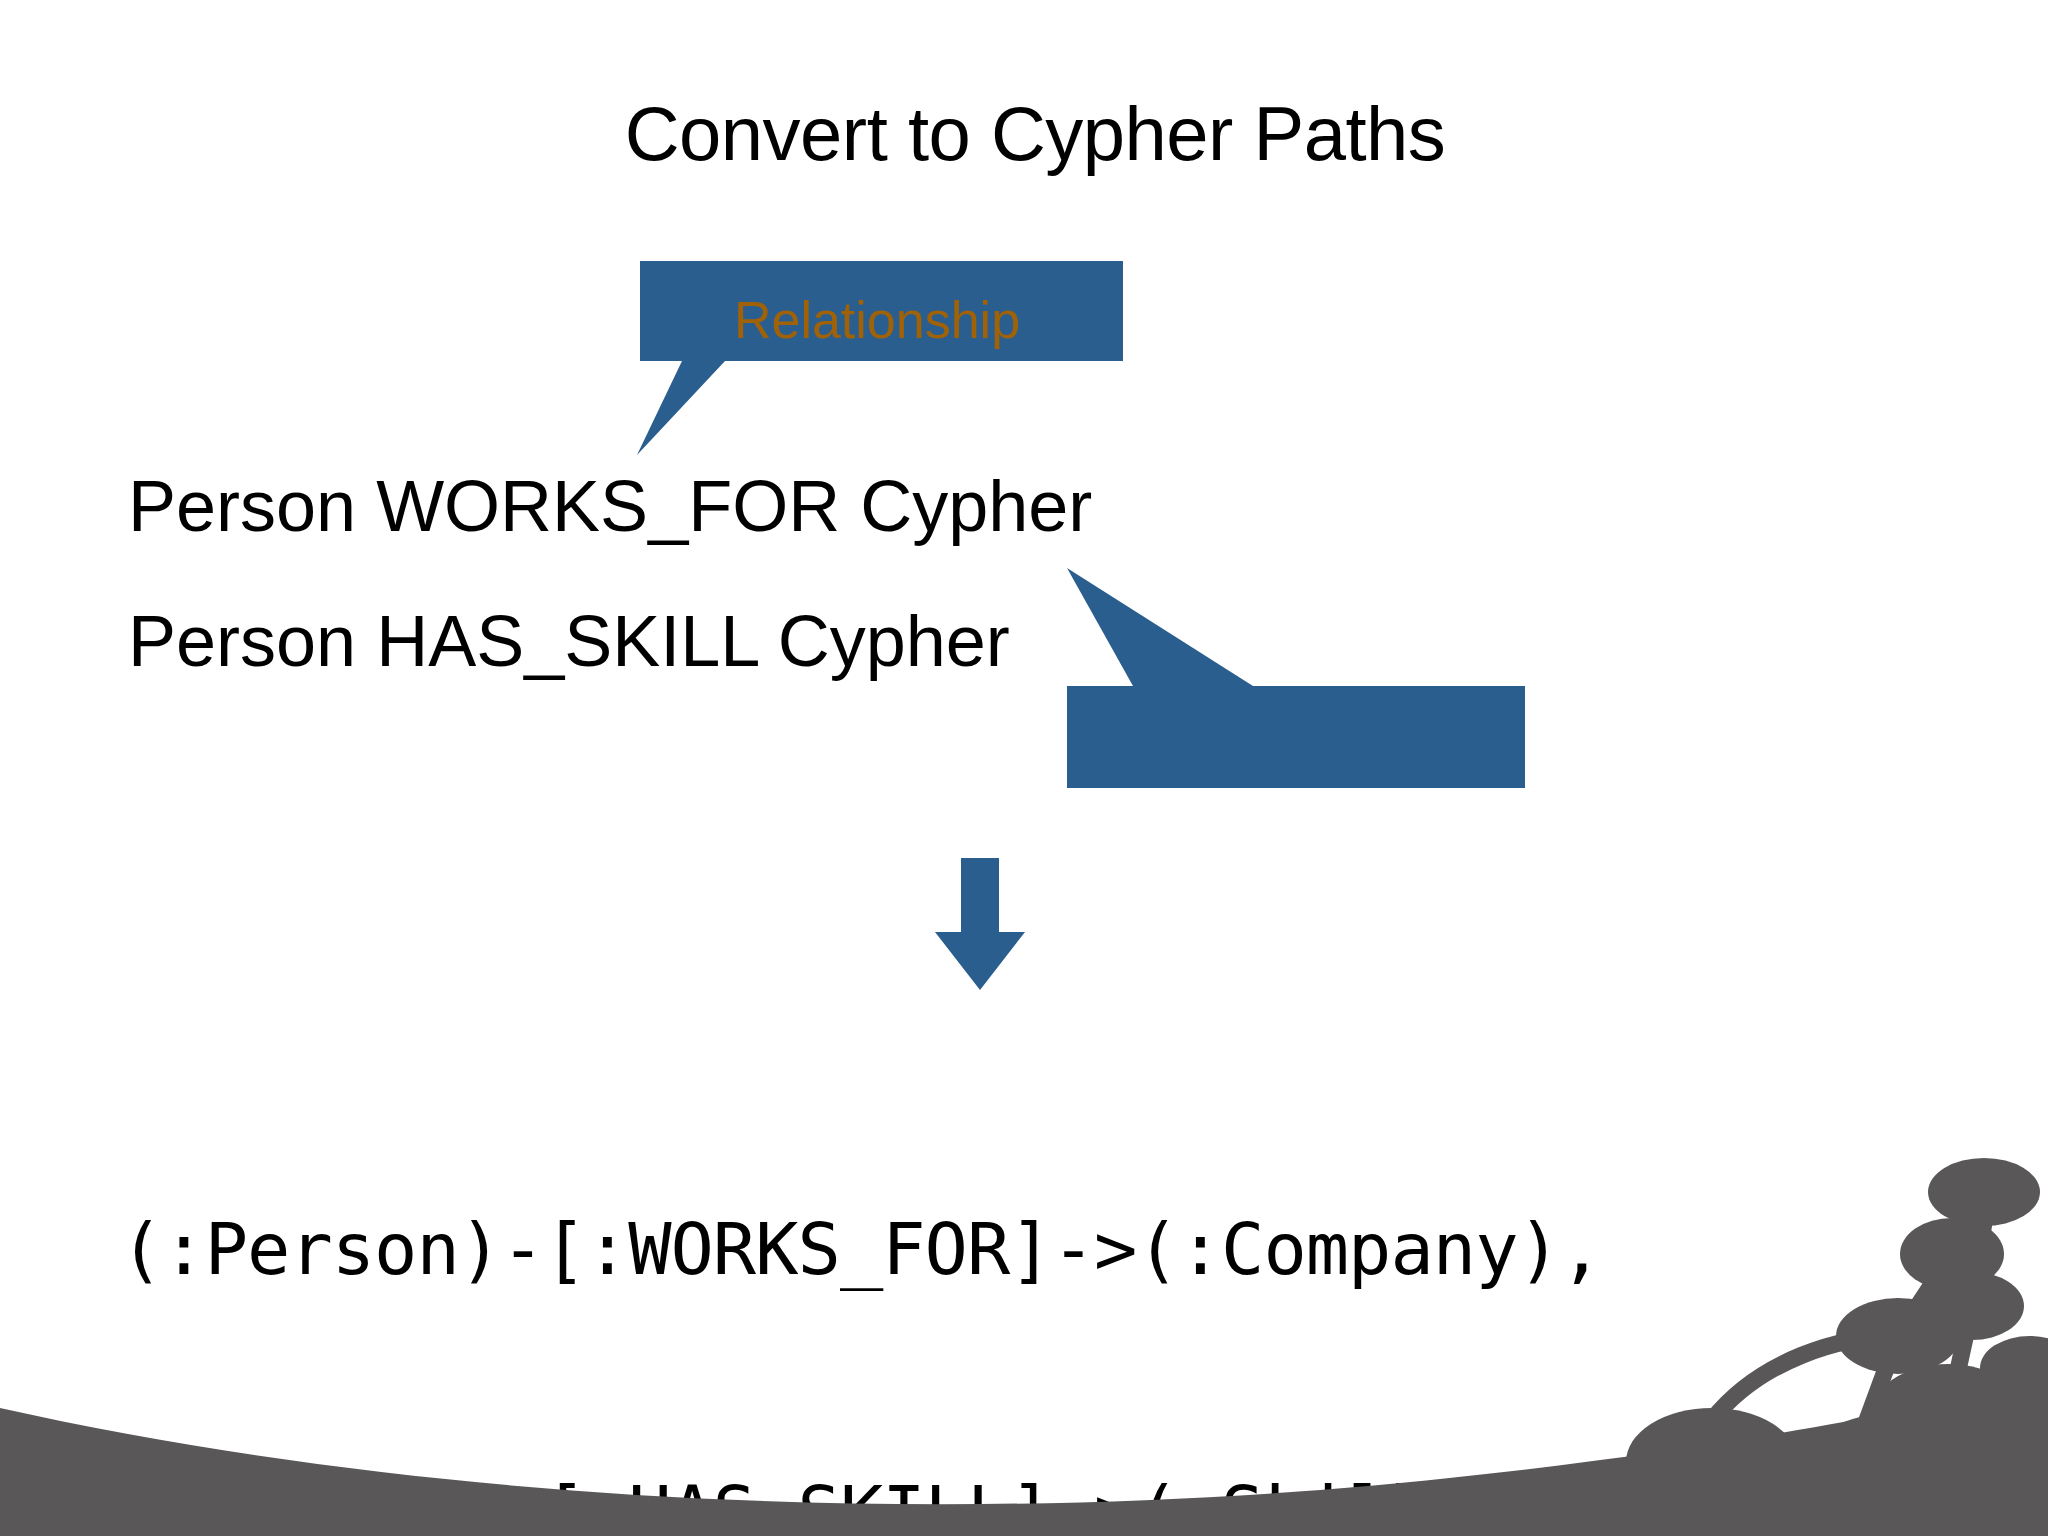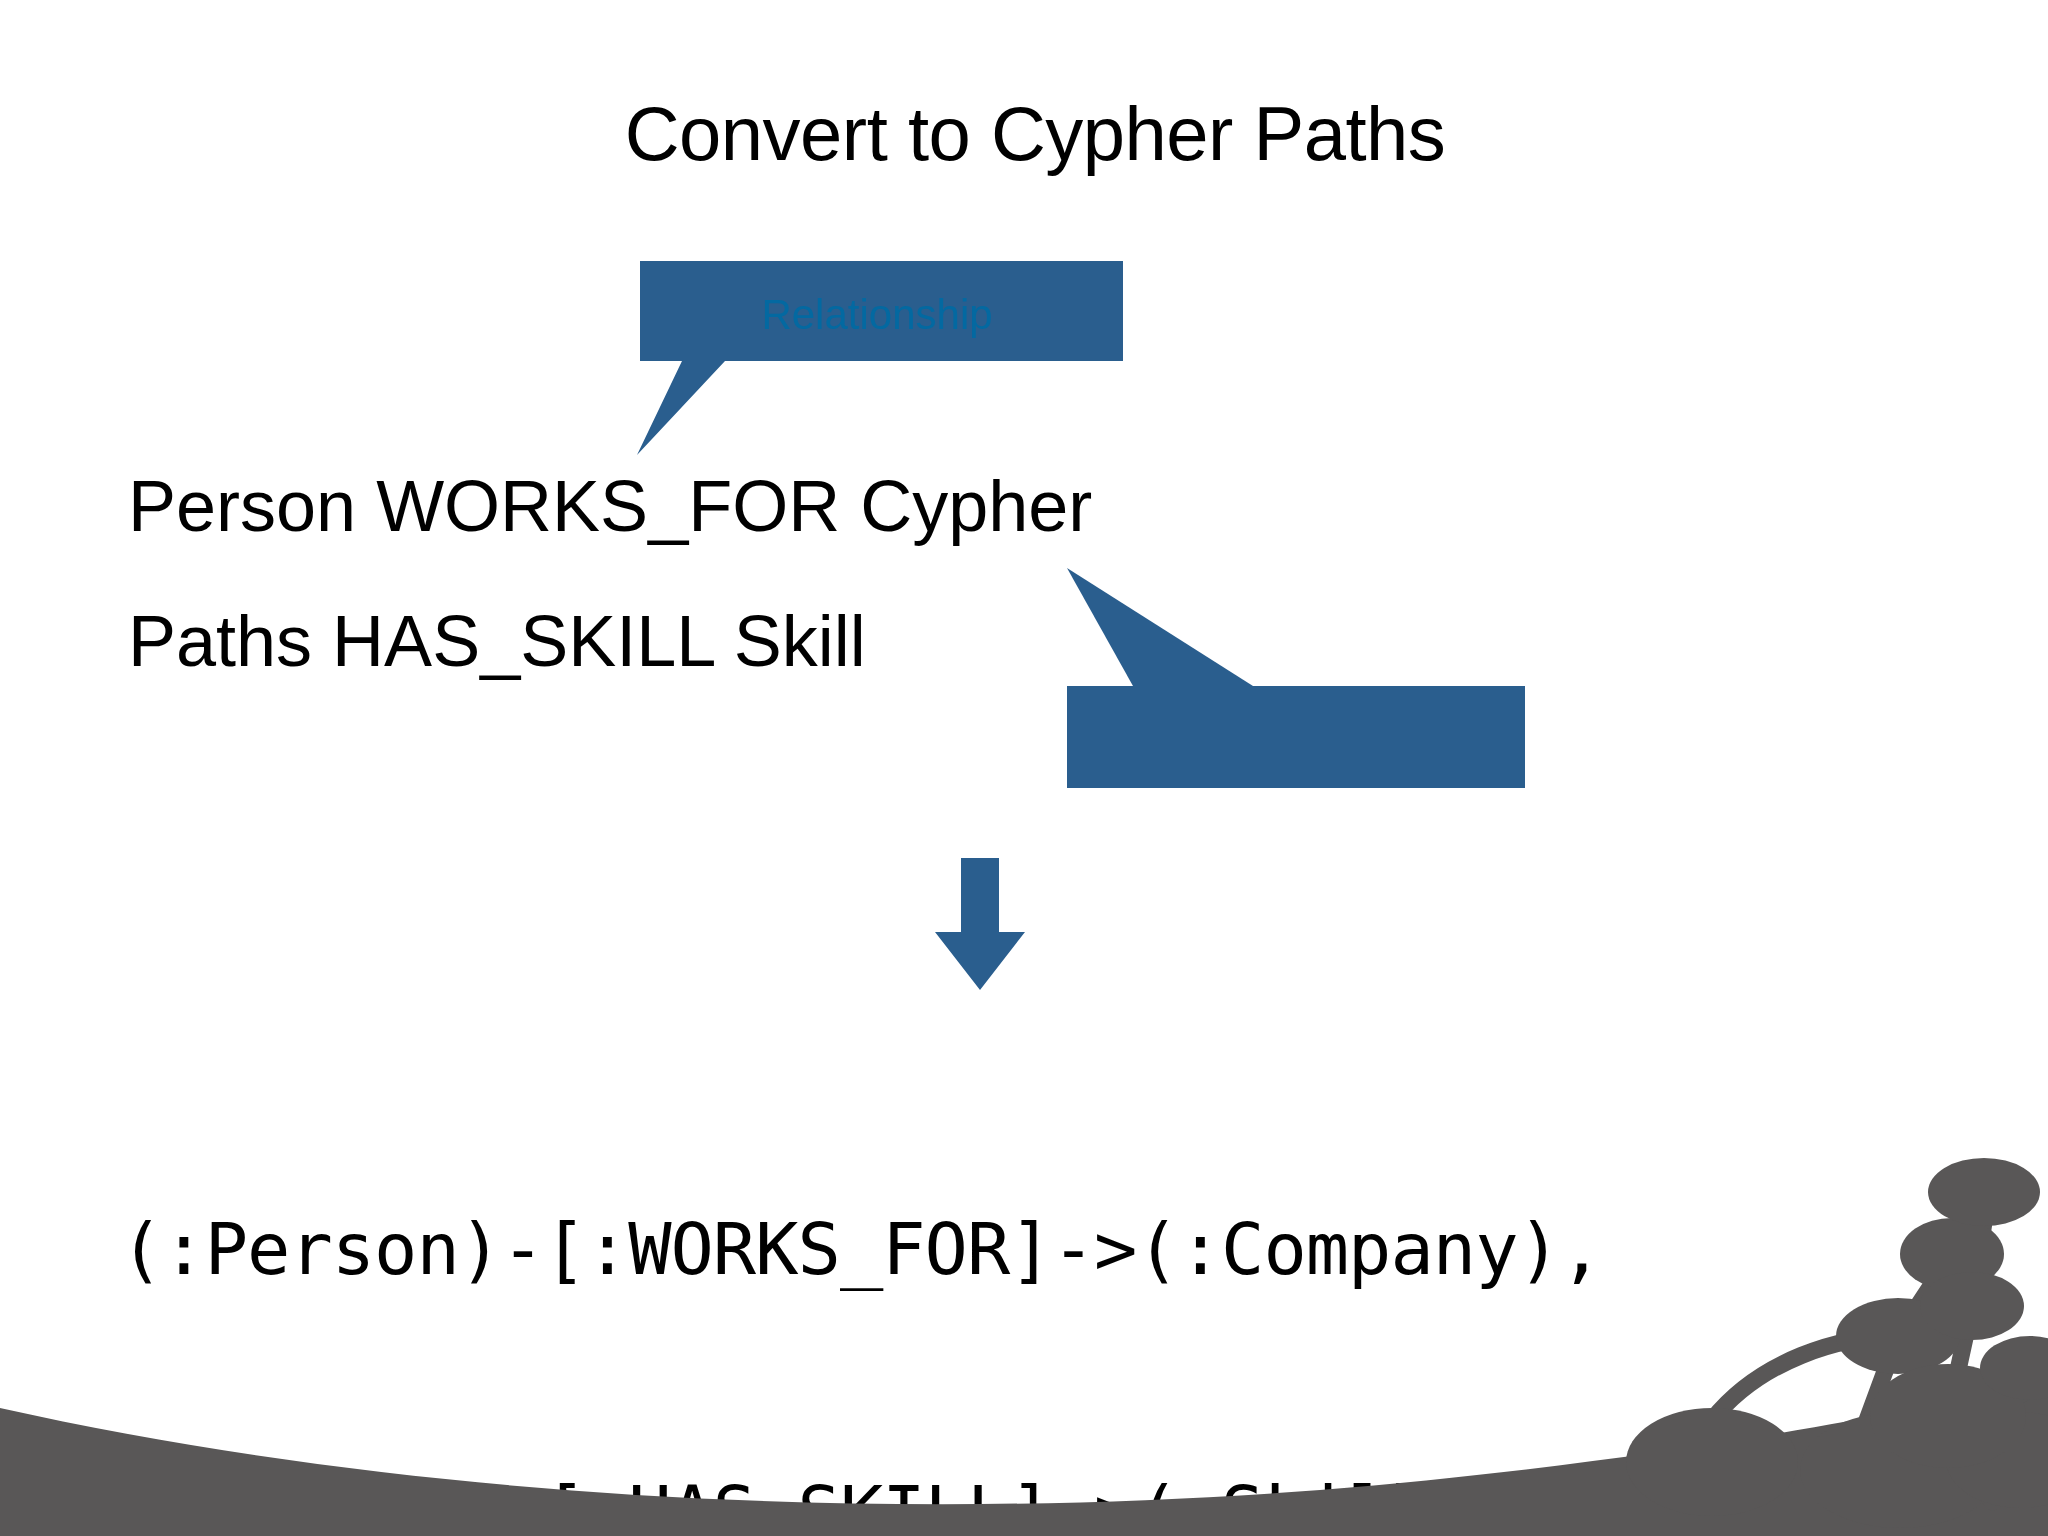--- a/index.html
+++ b/index.html
@@ -35,22 +35,22 @@
   
   .callout {
     position: absolute;
   }
   .callout svg {
     display: block;
     overflow: visible;
   }
   .callout-text {
     position: absolute;
-    color: #0369a1;
-    font-size: 42px;
+    color: #a16207;
+    font-size: 52px;
     line-height: 1;
     font-weight: 400;
     white-space: nowrap;
   }
 
   #callout-relationship {
     left: 637px;
     top: 258px;
     width: 490px;
     height: 200px;
@@ -136,21 +136,21 @@
   </div>
 
   <div class="callout" id="callout-label">
     <svg width="470" height="222" viewBox="0 0 470 222">
       <path d="M 4 0 L 70 118 L 190 118 L 462 118 L 462 220 L 4 220 L 4 118 L 70 118 Z" fill="#2A5E8E"></path>
       <path d="M 4 0 L 190 118 L 70 118 Z" fill="#2A5E8E"></path>
     </svg>
   </div>
 
   <div class="statement" id="statement-1">Person WORKS_FOR Cypher</div>
-  <div class="statement" id="statement-2">Paths HAS_SKILL Skill</div>
+  <div class="statement" id="statement-2">Person HAS_SKILL Cypher</div>
 
   <div id="down-arrow">
     <svg width="100" height="134" viewBox="0 0 100 134">
       <path d="M 31 0 L 69 0 L 69 74 L 95 74 L 50 132 L 5 74 L 31 74 Z" fill="#2A5E8E"></path>
     </svg>
   </div>
 
   <div id="cypher-block">
     <span class="cypher-line">(:Person)-[:WORKS_FOR]-&gt;(:Company),</span>
     <span class="cypher-line">(:Person)-[:HAS_SKILL]-&gt;(:Skill)</span>

